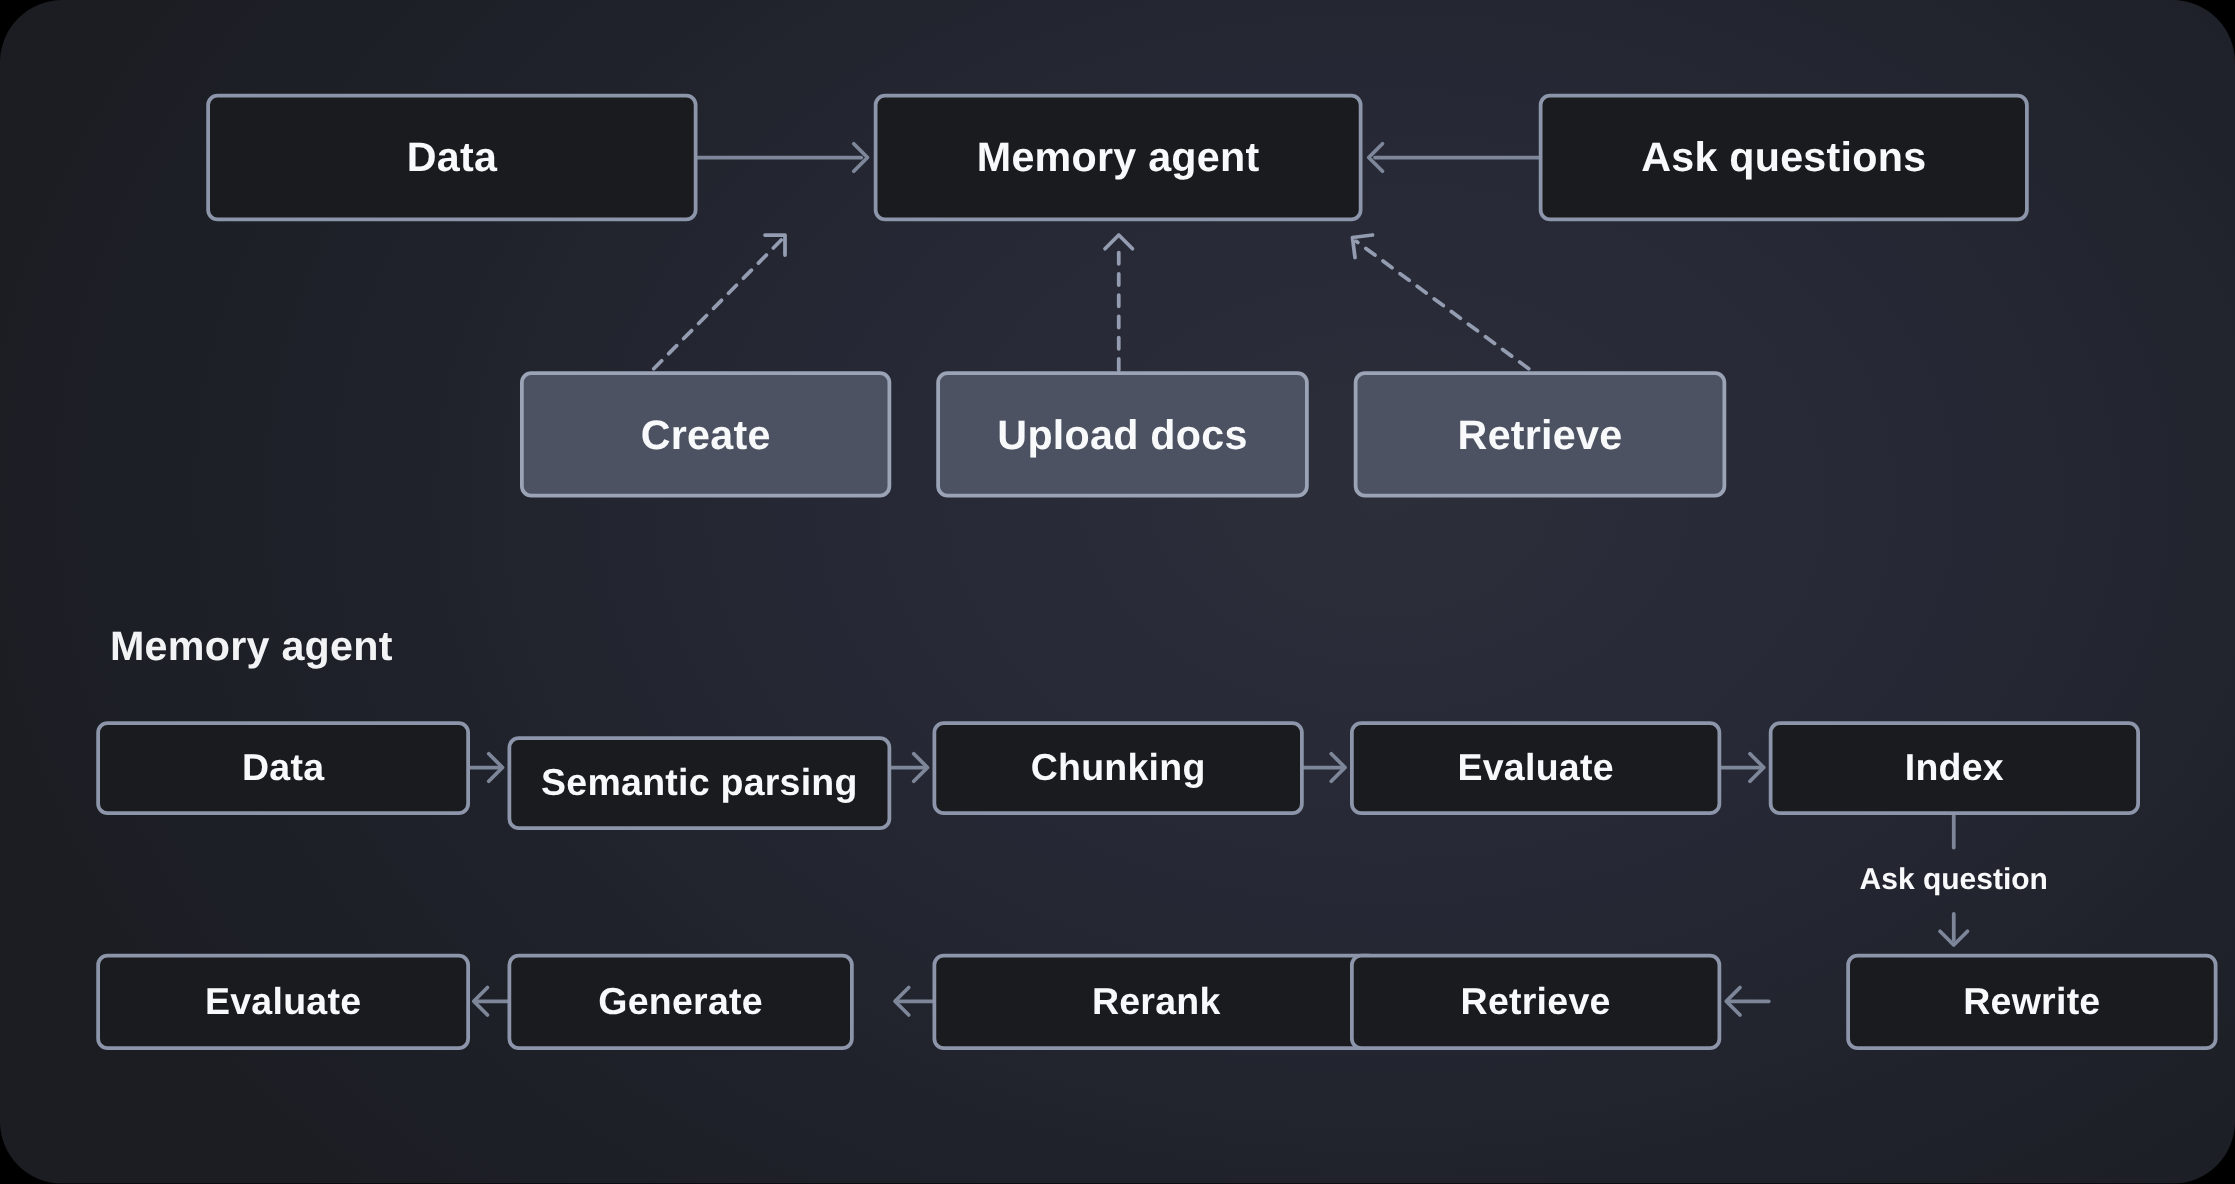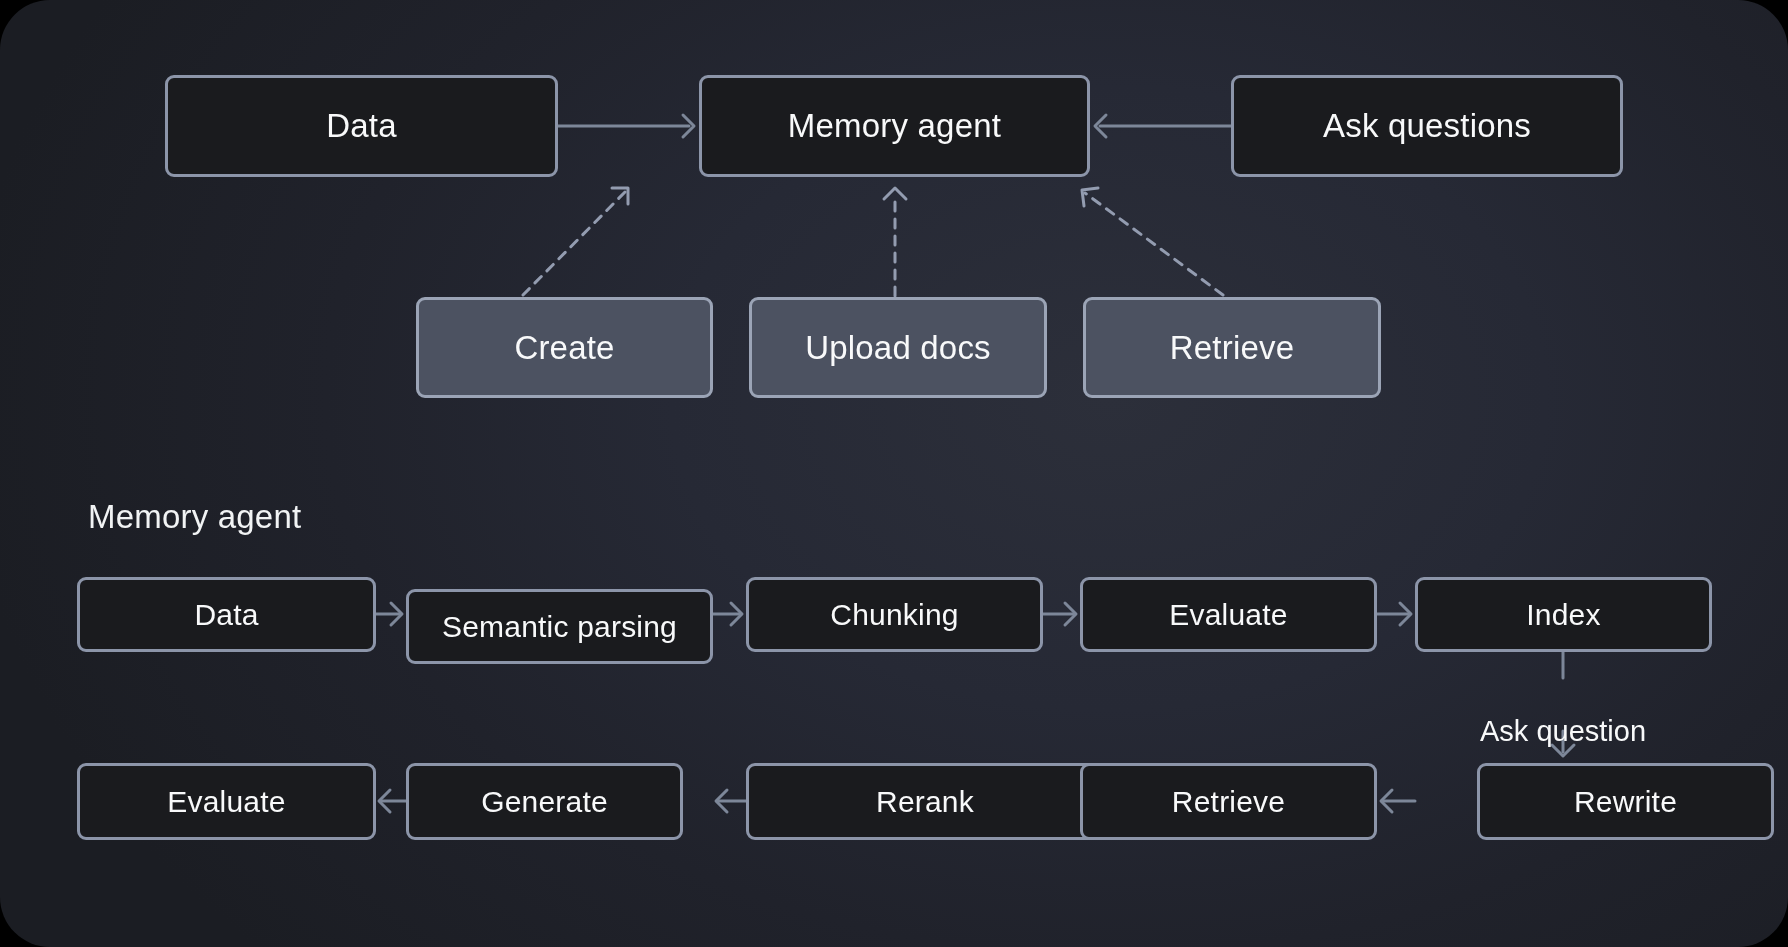--- a/index.html
+++ b/index.html
@@ -1,37 +1,38 @@
 <!DOCTYPE html>
 <html><head>
 <meta charset="utf-8">
 <style>
   html,body{margin:0;padding:0;background:#000;}
   .stage{
     position:relative;width:1788px;height:947px;background:#000;overflow:hidden;
     font-family:"Liberation Sans", sans-serif;
+    font-weight:bold;
   }
   .canvas{
     position:absolute;inset:0;border-radius:50px;
     background:
       radial-gradient(1150px 820px at 62% 42%, #2c2f3a 0%, #262935 38%, #20222b 68%, #1b1d23 100%);
   }
   .node{
     position:absolute;display:flex;align-items:center;justify-content:center;
     box-sizing:border-box;border-radius:9px;color:#f8f9fa;
     border:3px solid #8c95a9;background:#1a1b1e;
     font-size:33px;letter-spacing:.2px;
   }
   .node.slate{background:#4c5261;border-color:#9ba4b6;}
   .node.small{font-size:30px;}
   .floating-label{
     position:absolute;color:#f1f3f4;font-size:33px;letter-spacing:.2px;white-space:nowrap;
   }
   .edge-label{
-    position:absolute;color:#f8f9fa;font-size:29px;white-space:nowrap;transform:translateX(-50%);margin-top:25px;
+    position:absolute;color:#f8f9fa;font-size:24px;white-space:nowrap;transform:translateX(-50%);
   }
   svg.wires{position:absolute;inset:0;pointer-events:none;}
   .wire{stroke:#7d8799;stroke-width:3;fill:none;stroke-linecap:round;stroke-linejoin:round;}
   .wire.dashed{stroke:#939cb0;stroke-dasharray:9 8;}
   .head{stroke:#7d8799;stroke-width:3;fill:none;stroke-linecap:round;stroke-linejoin:round;}
   .head.dashedhead{stroke:#939cb0;}
 </style>
 </head>
 <body>
 

